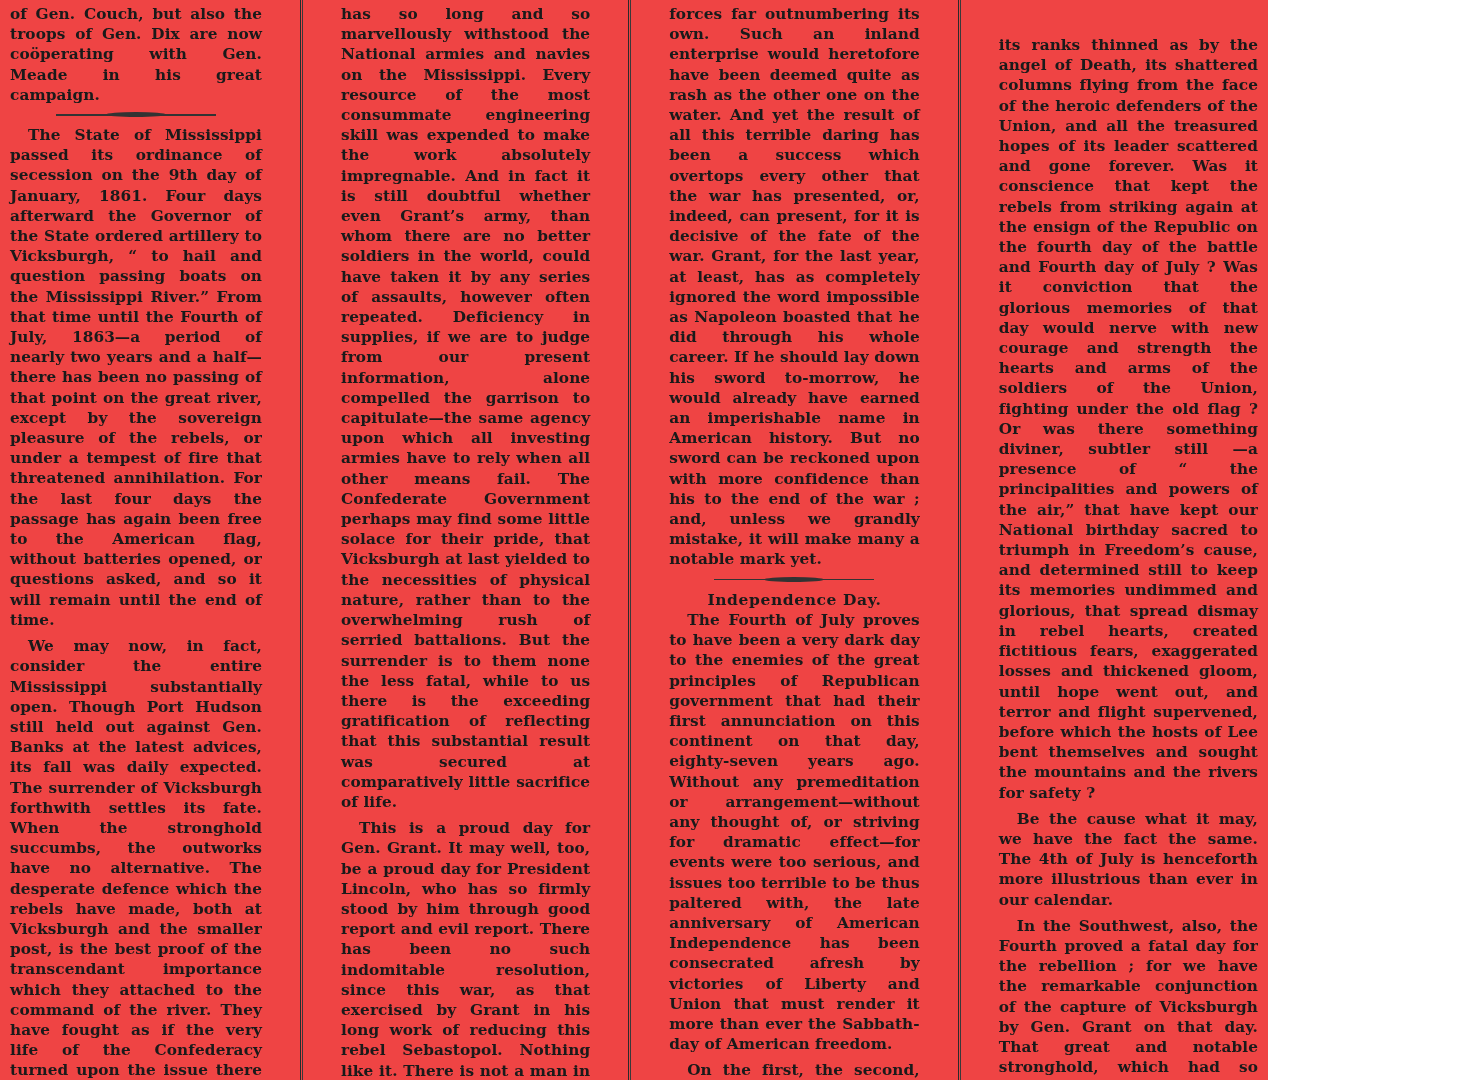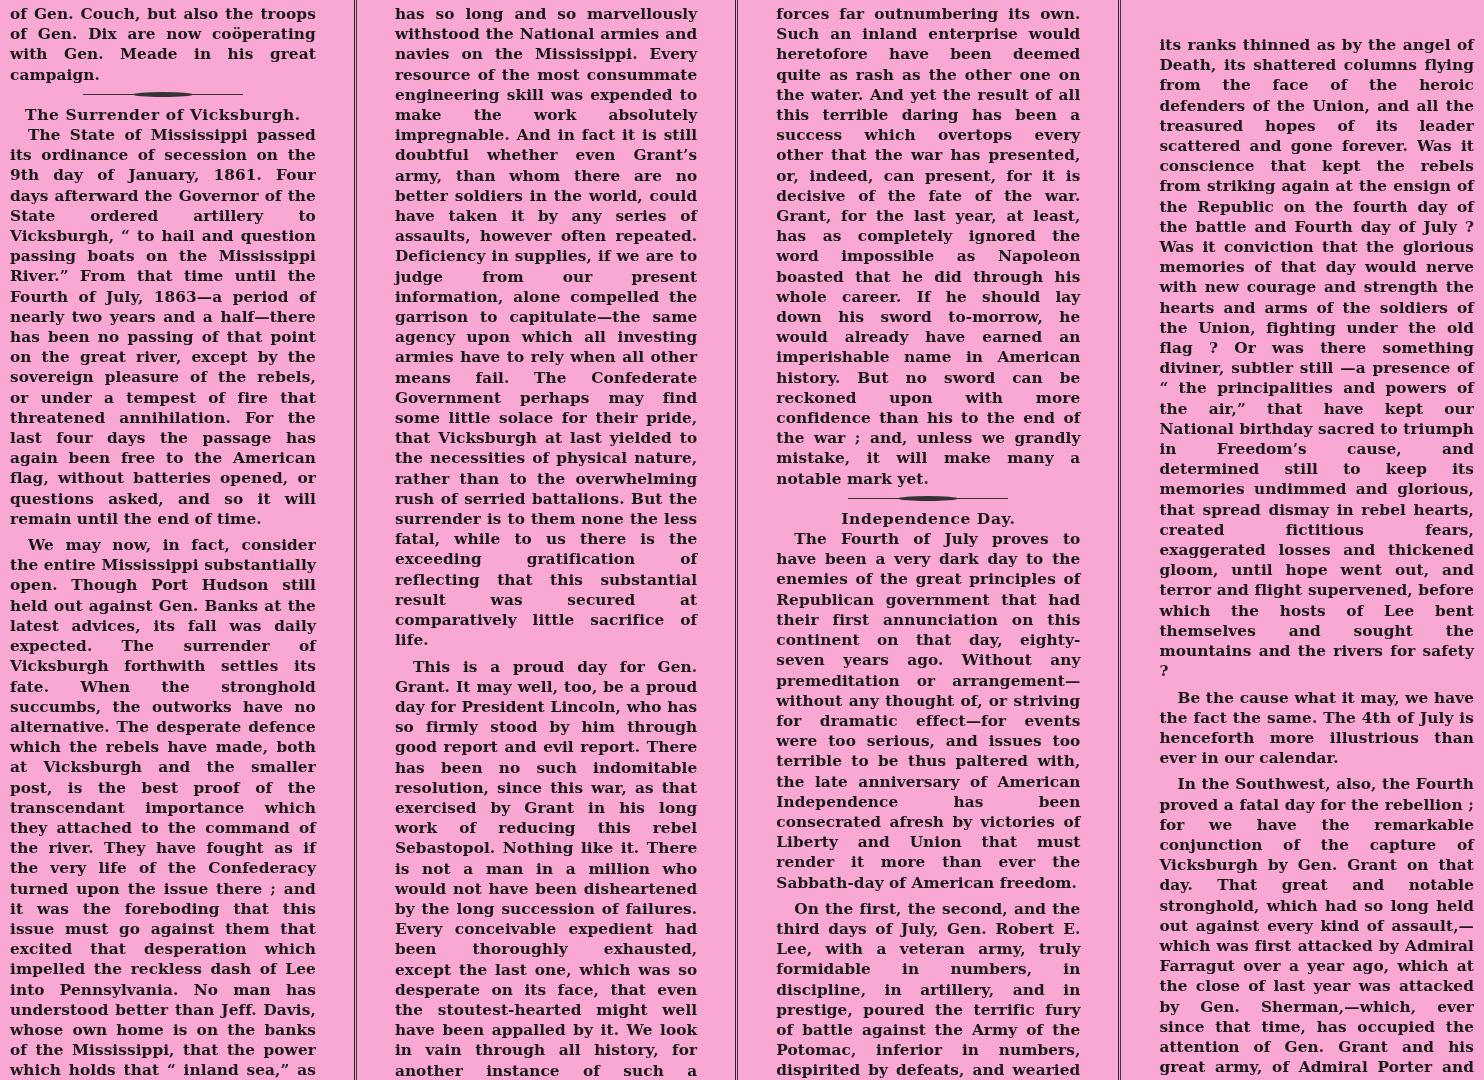--- a/index.html
+++ b/index.html
@@ -2,22 +2,22 @@
 <html><head>
 <meta charset="utf-8">
 <style>
   html, body { margin: 0; padding: 0; background: #ffffff; }
   body {
     width: 1484px; height: 1080px; overflow: hidden;
     font-family: "DejaVu Serif", "Liberation Serif", serif;
     color: #1a1a1a;
   }
   .page {
-    position: relative; width: 1484px; height: 1080px;
-    display: flex; background: #f9a8d4; gap: 28px;
+    position: relative; width: 1268px; height: 1080px;
+    display: flex; background: #ef4444; gap: 28px;
   }
   .col {
     position: relative; box-sizing: border-box;
     padding: 4px 10px 0 10px;
     font-size: 15.3px; line-height: 20.2px;
     font-weight: bold; letter-spacing: 0.1px;
     text-align: justify; overflow: hidden;
   }
   .col p { margin: 0; text-indent: 0; }
   .col p.indent { text-indent: 18px; }
@@ -45,21 +45,20 @@
     height: 5px; background: #333; border-radius: 50%;
   }
 </style>
 </head>
 <body>
 
 <div class="page">
   <div class="col col1">
     <p>of Gen. Couch, but also the troops of Gen. Dix are now coöperating with Gen. Meade in his great campaign.</p>
     <div class="rule"></div>
-    <div class="headline">The Surrender of Vicksburgh.</div>
     <p class="indent">The State of Mississippi passed its ordinance of secession on the 9th day of January, 1861. Four days afterward the Governor of the State ordered artillery to Vicksburgh, “ to hail and question passing boats on the Mississippi River.” From that time until the Fourth of July, 1863—a period of nearly two years and a half—there has been no passing of that point on the great river, except by the sovereign pleasure of the rebels, or under a tempest of fire that threatened annihilation. For the last four days the passage has again been free to the American flag, without batteries opened, or questions asked, and so it will remain until the end of time.</p>
     <p class="indent gap">We may now, in fact, consider the entire Mississippi substantially open. Though Port Hudson still held out against Gen. Banks at the latest advices, its fall was daily expected. The surrender of Vicksburgh forthwith settles its fate. When the stronghold succumbs, the outworks have no alternative. The desperate defence which the rebels have made, both at Vicksburgh and the smaller post, is the best proof of the transcendant importance which they attached to the command of the river. They have fought as if the very life of the Confederacy turned upon the issue there ; and it was the foreboding that this issue must go against them that excited that desperation which impelled the reckless dash of Lee into Pennsylvania. No man has understood better than Jeff. Davis, whose own home is on the banks of the Mississippi, that the power which holds that “ inland sea,” as Mr. Calhoun termed it, rules the continent ; and that this lost—even if all else were won—the independence of the Confederacy would be but a name. He has done his best, both by proclamations and through Congressional resolutions, to propitiate the Northwest into some sort of an acquiescence in his possession, by promises of a joint free navigation of the river. What cajolery failed to do, he has done his best to make good by defiance. There has never been a fortification on the continent—if Quebec, perhaps, be excepted—at all to be compared in strength with that which</p>
   </div>
   <div class="divider"></div>
   <div class="col col2">
     <p>has so long and so marvellously withstood the National armies and navies on the Mississippi. Every resource of the most consummate engineering skill was expended to make the work absolutely impregnable. And in fact it is still doubtful whether even Grant’s army, than whom there are no better soldiers in the world, could have taken it by any series of assaults, however often repeated. Deficiency in supplies, if we are to judge from our present information, alone compelled the garrison to capitulate—the same agency upon which all investing armies have to rely when all other means fail. The Confederate Government perhaps may find some little solace for their pride, that Vicksburgh at last yielded to the necessities of physical nature, rather than to the overwhelming rush of serried battalions. But the surrender is to them none the less fatal, while to us there is the exceeding gratification of reflecting that this substantial result was secured at comparatively little sacrifice of life.</p>
     <p class="indent gap">This is a proud day for Gen. Grant. It may well, too, be a proud day for President Lincoln, who has so firmly stood by him through good report and evil report. There has been no such indomitable resolution, since this war, as that exercised by Grant in his long work of reducing this rebel Sebastopol. Nothing like it. There is not a man in a million who would not have been disheartened by the long succession of failures. Every conceivable expedient had been thoroughly exhausted, except the last one, which was so desperate on its face, that even the stoutest-hearted might well have been appalled by it. We look in vain through all history, for another instance of such a passage of vessels in the face of miles of the heaviest batteries, as that by which Gen. Grant’s transports were taken below Vicksburgh. And we hardly remember another such instance of an army launching, itself with but two or three days’ rations, into an enemy’s country, with too small numbers to make even the attempt to keep its communications in the rear open, without any definite knowledge of the topography of the country, or of the location of its adversaries, or of the fortified works it might find in its path, certain only that the region somewhere contained hostile</p>
   </div>
   <div class="divider"></div>
   <div class="col col3">

